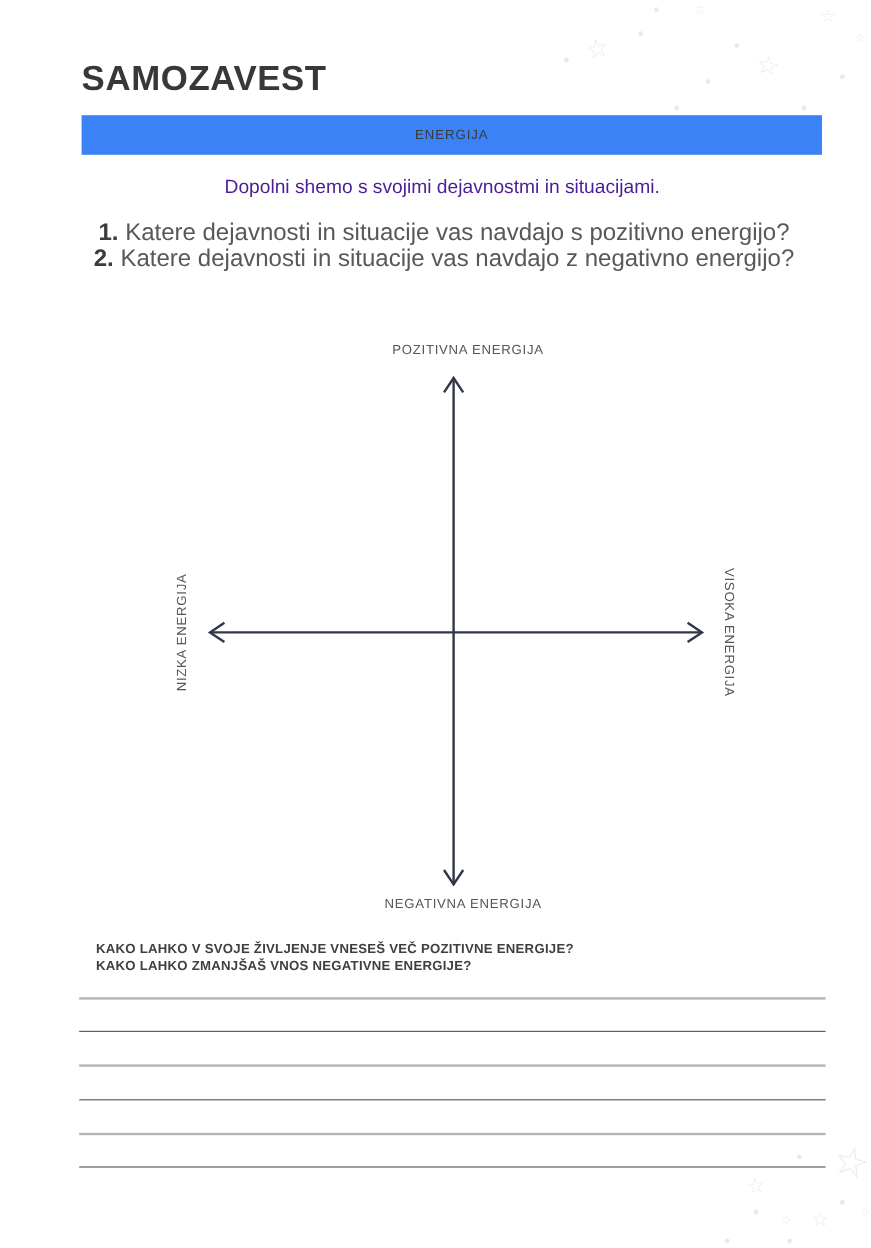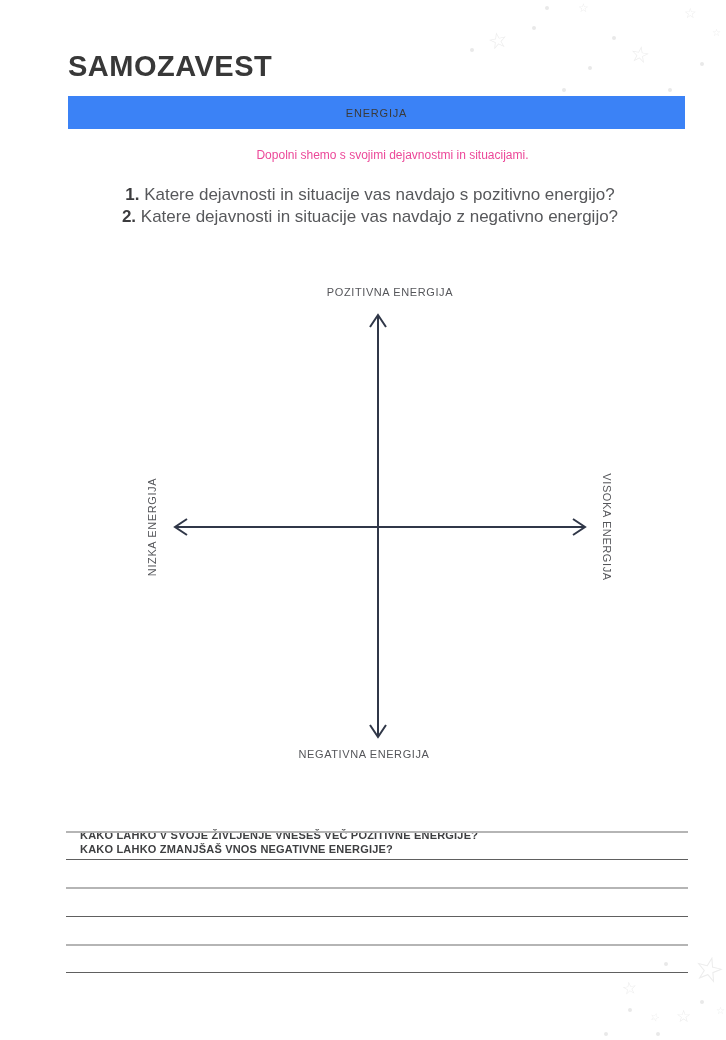--- a/index.html
+++ b/index.html
@@ -18,44 +18,44 @@
   }
   .section-band {
     position: absolute; left: 68px; top: 96px; width: 617px; height: 33px;
     background: #3b82f6;
     display: flex; align-items: center; justify-content: center;
   }
   .section-band span {
     font-size: 11px; letter-spacing: 0.8px; color: #3a3a3a; font-weight: 500;
   }
   .intro-text {
-    position: absolute; left: 84px; top: 148px; width: 617px;
+    position: absolute; left: 60px; top: 148px; width: 617px;
     margin: 0; text-align: center;
-    font-size: 12px; color: #ec4899;
+    font-size: 16px; color: #4c1d95;
   }
   .questions {
     position: absolute; left: 40px; top: 184px; width: 660px;
-    text-align: center; font-size: 17px; color: #57585b; line-height: 21.5px;
+    text-align: center; font-size: 20px; color: #57585b; line-height: 21.5px;
   }
   .questions .q-num { font-weight: bold; color: #3c3c3e; }
   .diagram { position: absolute; left: 0; top: 280px; width: 726px; height: 480px; }
   .diagram svg { position: absolute; left: 0; top: 0; }
   .axis-label {
     position: absolute;
     font-size: 11px; letter-spacing: 0.6px; color: #55565a;
     white-space: nowrap;
   }
   .axis-label.top    { left: 378px; top: 6px;  transform: translateX(-50%); padding-left: 24px; }
-  .axis-label.bottom { left: 364px; top: 468px; transform: translateX(-50%); }
+  .axis-label.bottom { left: 386px; top: 468px; transform: translateX(-50%); }
   .axis-label.left   { left: 152px; top: 247px; transform: translate(-50%,-50%) rotate(-90deg); }
   .axis-label.right  { left: 607px; top: 247px; transform: translate(-50%,-50%) rotate(90deg); }
   .footer-prompts {
     position: absolute; left: 80px; top: 784px; width: 560px;
     font-size: 11px; font-weight: bold; color: #3e3f41;
-    line-height: 14px; letter-spacing: 0.2px; margin-top: 44px;
+    line-height: 14px; letter-spacing: 0.2px;
   }
   .write-line { position: absolute; left: 66px; width: 622px; height: 0; }
   .write-line.light { border-top: 2px solid #b5b5b5; }
   .write-line.dark  { border-top: 1.5px solid #606060; }
   .wl1 { top: 831px; } .wl2 { top: 859px; } .wl3 { top: 887px; }
   .wl4 { top: 916px; } .wl5 { top: 944px; } .wl6 { top: 972px; }
   .star { position: absolute; color: #ececec; line-height: 1; user-select: none; }
   .dot  { position: absolute; width: 4px; height: 4px; border-radius: 50%; background: #e9e9e9; }
 </style>
 </head>

